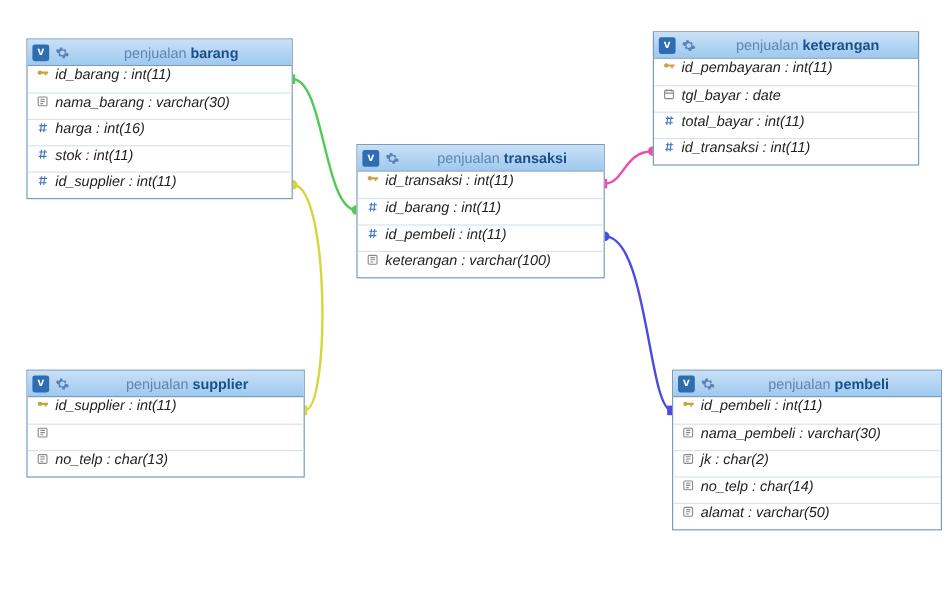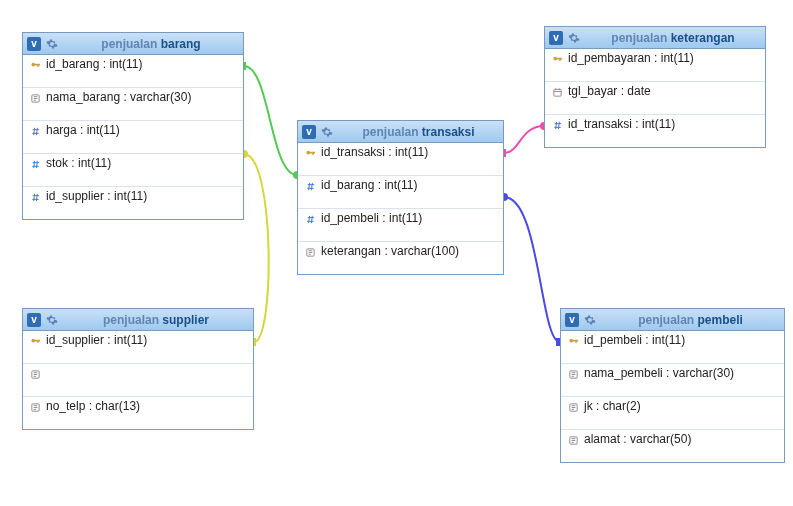--- a/index.html
+++ b/index.html
@@ -60,31 +60,32 @@
     color: #5a82b4;
   }
   .gear svg { width: 12px; height: 12px; }
   .header-title {
     flex: 1;
     text-align: center;
     font-size: 12px;
     color: #1b4f8a;
     white-space: nowrap;
   }
-  .header-title .schema { color: #5f86b3; font-weight: bold; }
+  .header-title .schema { color: #5f86b3; font-weight: normal; }
   .header-title .tbl { font-weight: bold; color: #1b4f8a; }
   .rows { }
   .row {
     display: flex;
-    align-items: flex-end;
+    align-items: flex-start;
     height: 22px;
-    padding: 16px 6px;
+    padding: 0 6px;
     border-top: 1px solid #d9e3ee;
     gap: 5px;
     white-space: nowrap;
+    font-style: italic;
   }
   .row:first-child { border-top: none; }
   .col-icon {
     display: inline-flex;
     width: 12px; height: 12px;
     align-items: center; justify-content: center;
     flex-shrink: 0;
   }
   .col-icon svg { width: 11px; height: 11px; }
   .col-text { color: #222; }
@@ -147,21 +148,21 @@
             </svg>
           </span>
           <span class="col-text">nama_barang : varchar(30)</span>
         </div>
     <div class="row">
           <span class="col-icon">
             <svg viewBox="0 0 24 24">
               <path stroke="#3a72c4" stroke-width="2" d="M6 8h14M5 16h14M10 4l-2 16M16 4l-2 16"></path>
             </svg>
           </span>
-          <span class="col-text">harga : int(11)</span>
+          <span class="col-text">harga : int(16)</span>
         </div>
     <div class="row">
           <span class="col-icon">
             <svg viewBox="0 0 24 24">
               <path stroke="#3a72c4" stroke-width="2" d="M6 8h14M5 16h14M10 4l-2 16M16 4l-2 16"></path>
             </svg>
           </span>
           <span class="col-text">stok : int(11)</span>
         </div>
     <div class="row">
@@ -250,20 +251,28 @@
             </svg>
           </span>
           <span class="col-text">tgl_bayar : date</span>
         </div>
     <div class="row">
           <span class="col-icon">
             <svg viewBox="0 0 24 24">
               <path stroke="#3a72c4" stroke-width="2" d="M6 8h14M5 16h14M10 4l-2 16M16 4l-2 16"></path>
             </svg>
           </span>
+          <span class="col-text">total_bayar : int(11)</span>
+        </div>
+    <div class="row">
+          <span class="col-icon">
+            <svg viewBox="0 0 24 24">
+              <path stroke="#3a72c4" stroke-width="2" d="M6 8h14M5 16h14M10 4l-2 16M16 4l-2 16"></path>
+            </svg>
+          </span>
           <span class="col-text">id_transaksi : int(11)</span>
         </div>
   </div>
 </div>
 
 <div class="table t-supplier">
   <div class="table-header">
     <span class="v-badge">v</span>
     <span class="gear">
           <svg viewBox="0 0 24 24">
@@ -338,18 +347,27 @@
           </span>
           <span class="col-text">jk : char(2)</span>
         </div>
     <div class="row">
           <span class="col-icon">
             <svg viewBox="0 0 24 24">
               <rect x="4" y="4" width="16" height="16" rx="2" fill="none" stroke="#888" stroke-width="2"></rect>
               <path d="M8 8h8M8 12h8M8 16h5" stroke="#888" stroke-width="2"></path>
             </svg>
           </span>
+          <span class="col-text">no_telp : char(14)</span>
+        </div>
+    <div class="row">
+          <span class="col-icon">
+            <svg viewBox="0 0 24 24">
+              <rect x="4" y="4" width="16" height="16" rx="2" fill="none" stroke="#888" stroke-width="2"></rect>
+              <path d="M8 8h8M8 12h8M8 16h5" stroke="#888" stroke-width="2"></path>
+            </svg>
+          </span>
           <span class="col-text">alamat : varchar(50)</span>
         </div>
   </div>
 </div>
 
 </div>
 
 </body></html>

